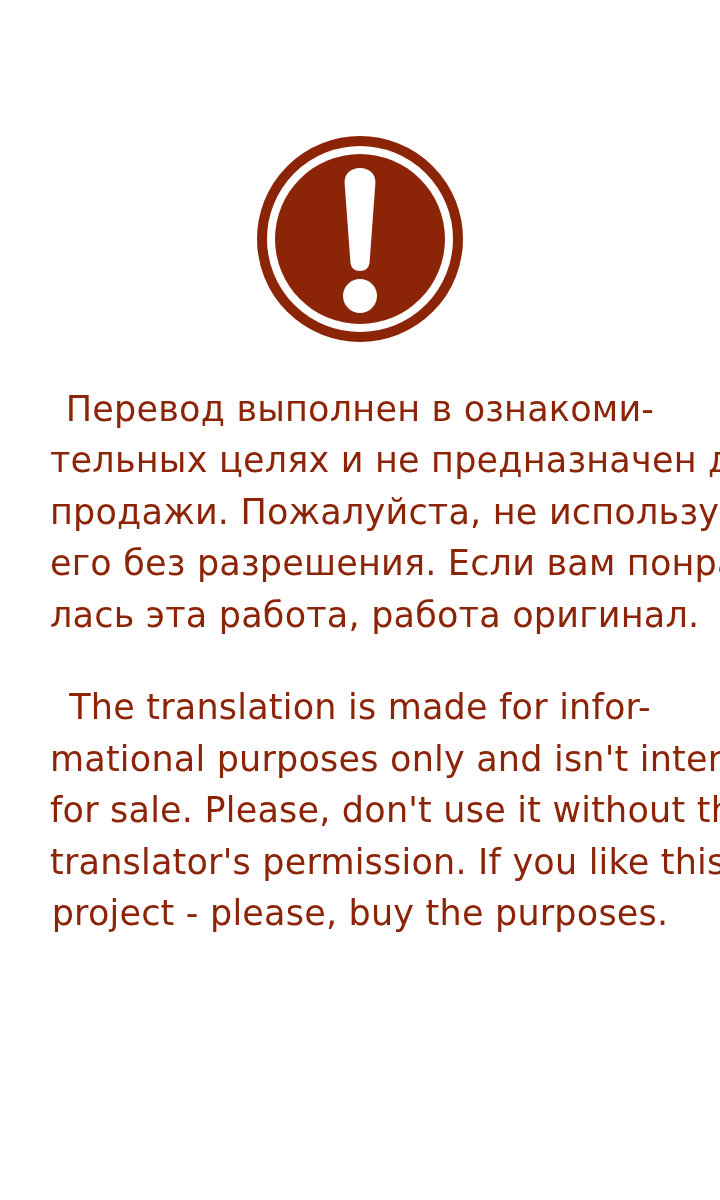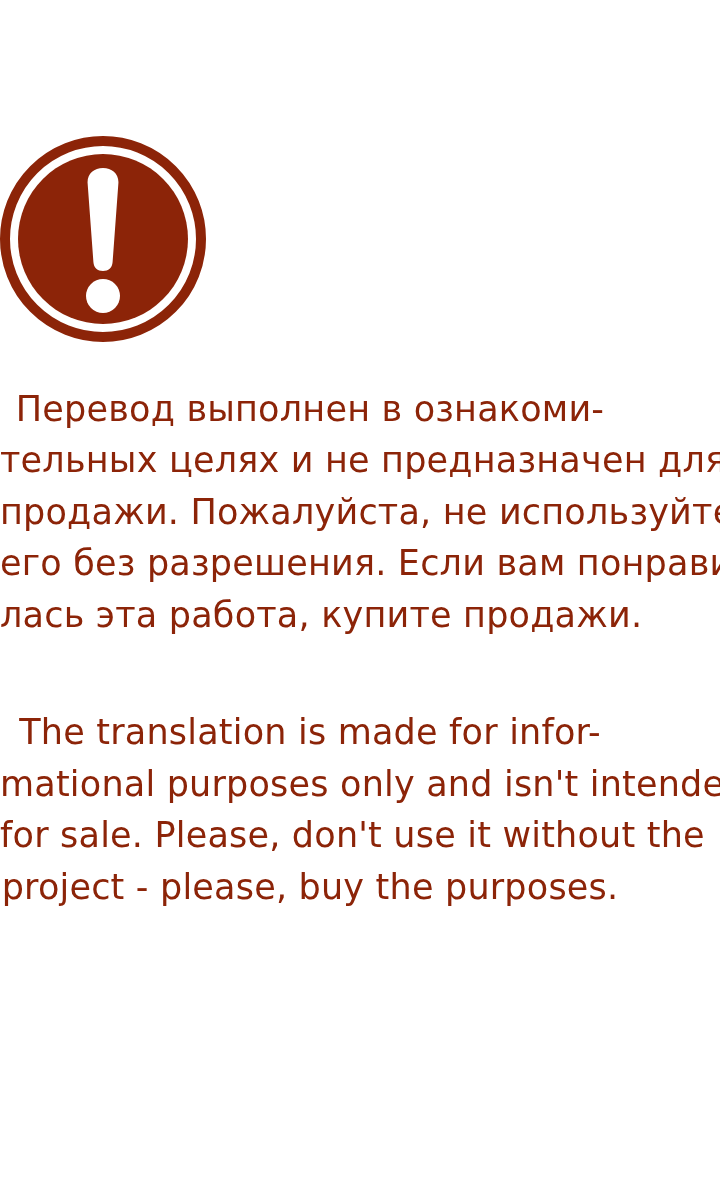--- a/index.html
+++ b/index.html
@@ -13,40 +13,41 @@
     font-family: "DejaVu Sans", sans-serif;
     overflow: hidden;
   }
   .page {
     position: relative;
     width: 720px;
     height: 1200px;
     background: #ffffff;
     display: flex;
     flex-direction: column;
+    align-items: center;
   }
   .warning-icon {
     margin-top: 136px;
     width: 206px;
     height: 206px;
     display: block;
   }
   .notice-block {
     width: 620px;
     text-align: center;
     color: #8c2408;
   }
   .notice-ru {
     margin-top: 42px;
     font-size: 35px;
     line-height: 1.47;
     letter-spacing: 0.2px;
   }
   .notice-en {
-    margin-top: 66px;
+    margin-top: 41px;
     font-size: 35px;
     line-height: 1.47;
     letter-spacing: 0.2px;
   }
   .notice-line {
     display: block;
     white-space: nowrap;
   }
 </style>
 </head>
@@ -61,25 +62,26 @@
     <circle cx="103" cy="160" r="17" fill="#ffffff"></circle>
   </svg>
 
   <div class="notice-block">
 
     <div class="notice-ru">
       <span class="notice-line">Перевод выполнен в ознакоми-</span>
       <span class="notice-line">тельных целях и не предназначен для</span>
       <span class="notice-line">продажи. Пожалуйста, не используйте</span>
       <span class="notice-line">его без разрешения. Если вам понрави-</span>
-      <span class="notice-line">лась эта работа, купите продажи.</span>
+      <span class="notice-line">лась эта работа, работа оригинал.</span>
     </div>
 
     <div class="notice-en">
       <span class="notice-line">The translation is made for infor-</span>
       <span class="notice-line">mational purposes only and isn't intended</span>
       <span class="notice-line">for sale. Please, don't use it without the</span>
+      <span class="notice-line">translator's permission. If you like this</span>
       <span class="notice-line">project - please, buy the purposes.</span>
     </div>
 
   </div>
 
 </div>
 
 </body></html>

